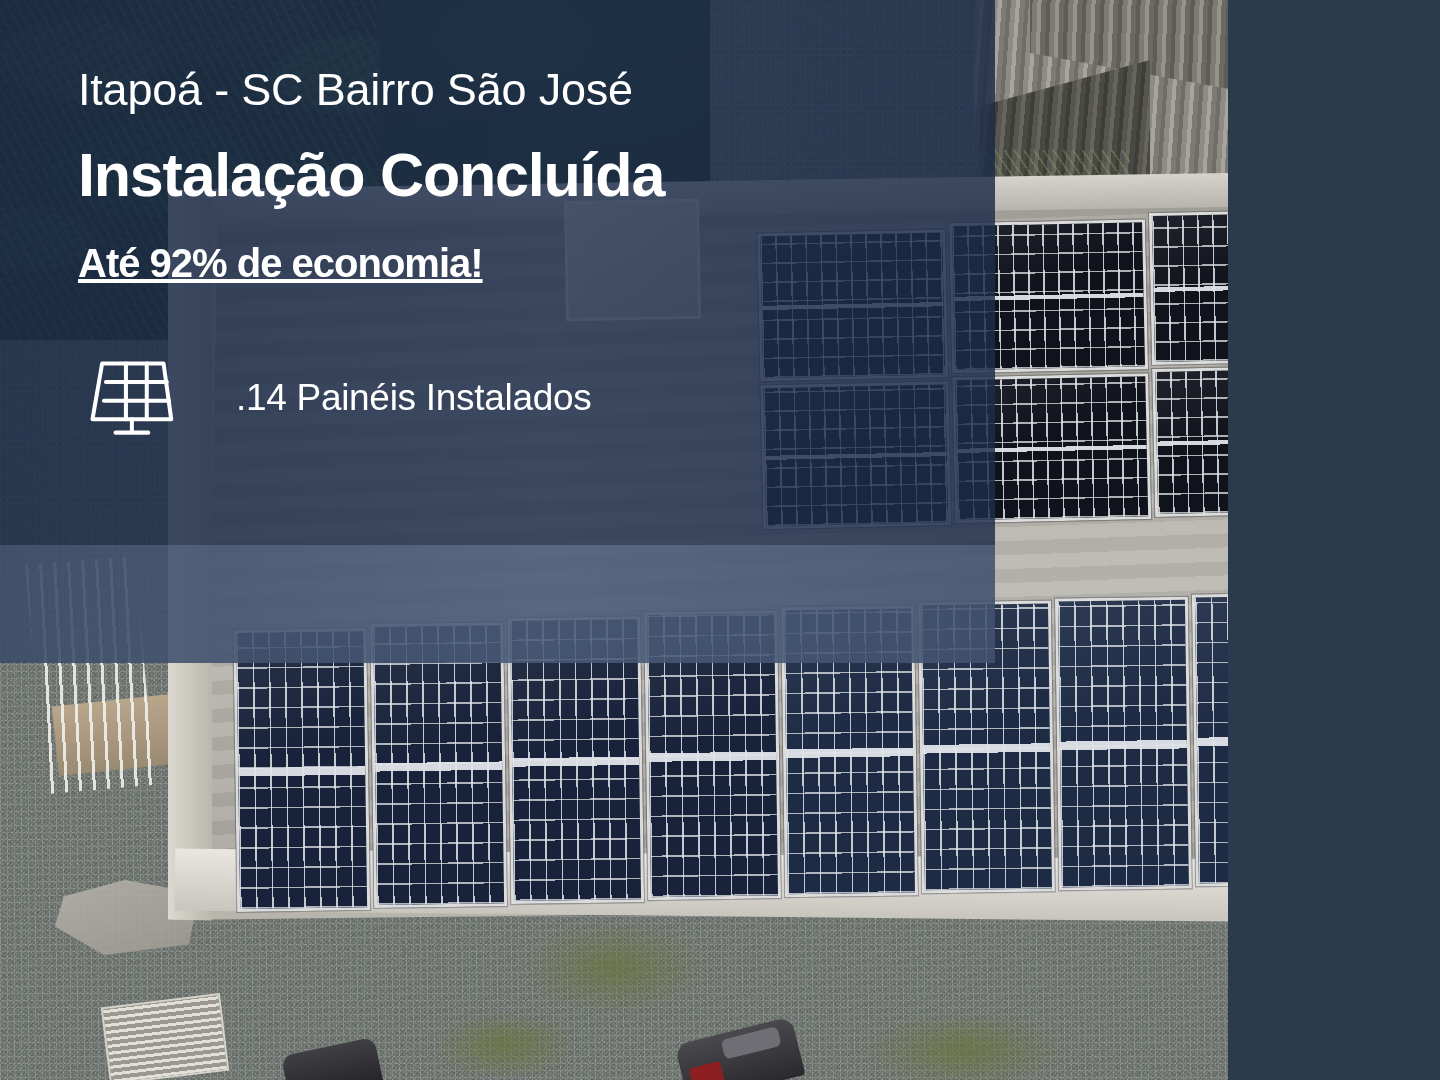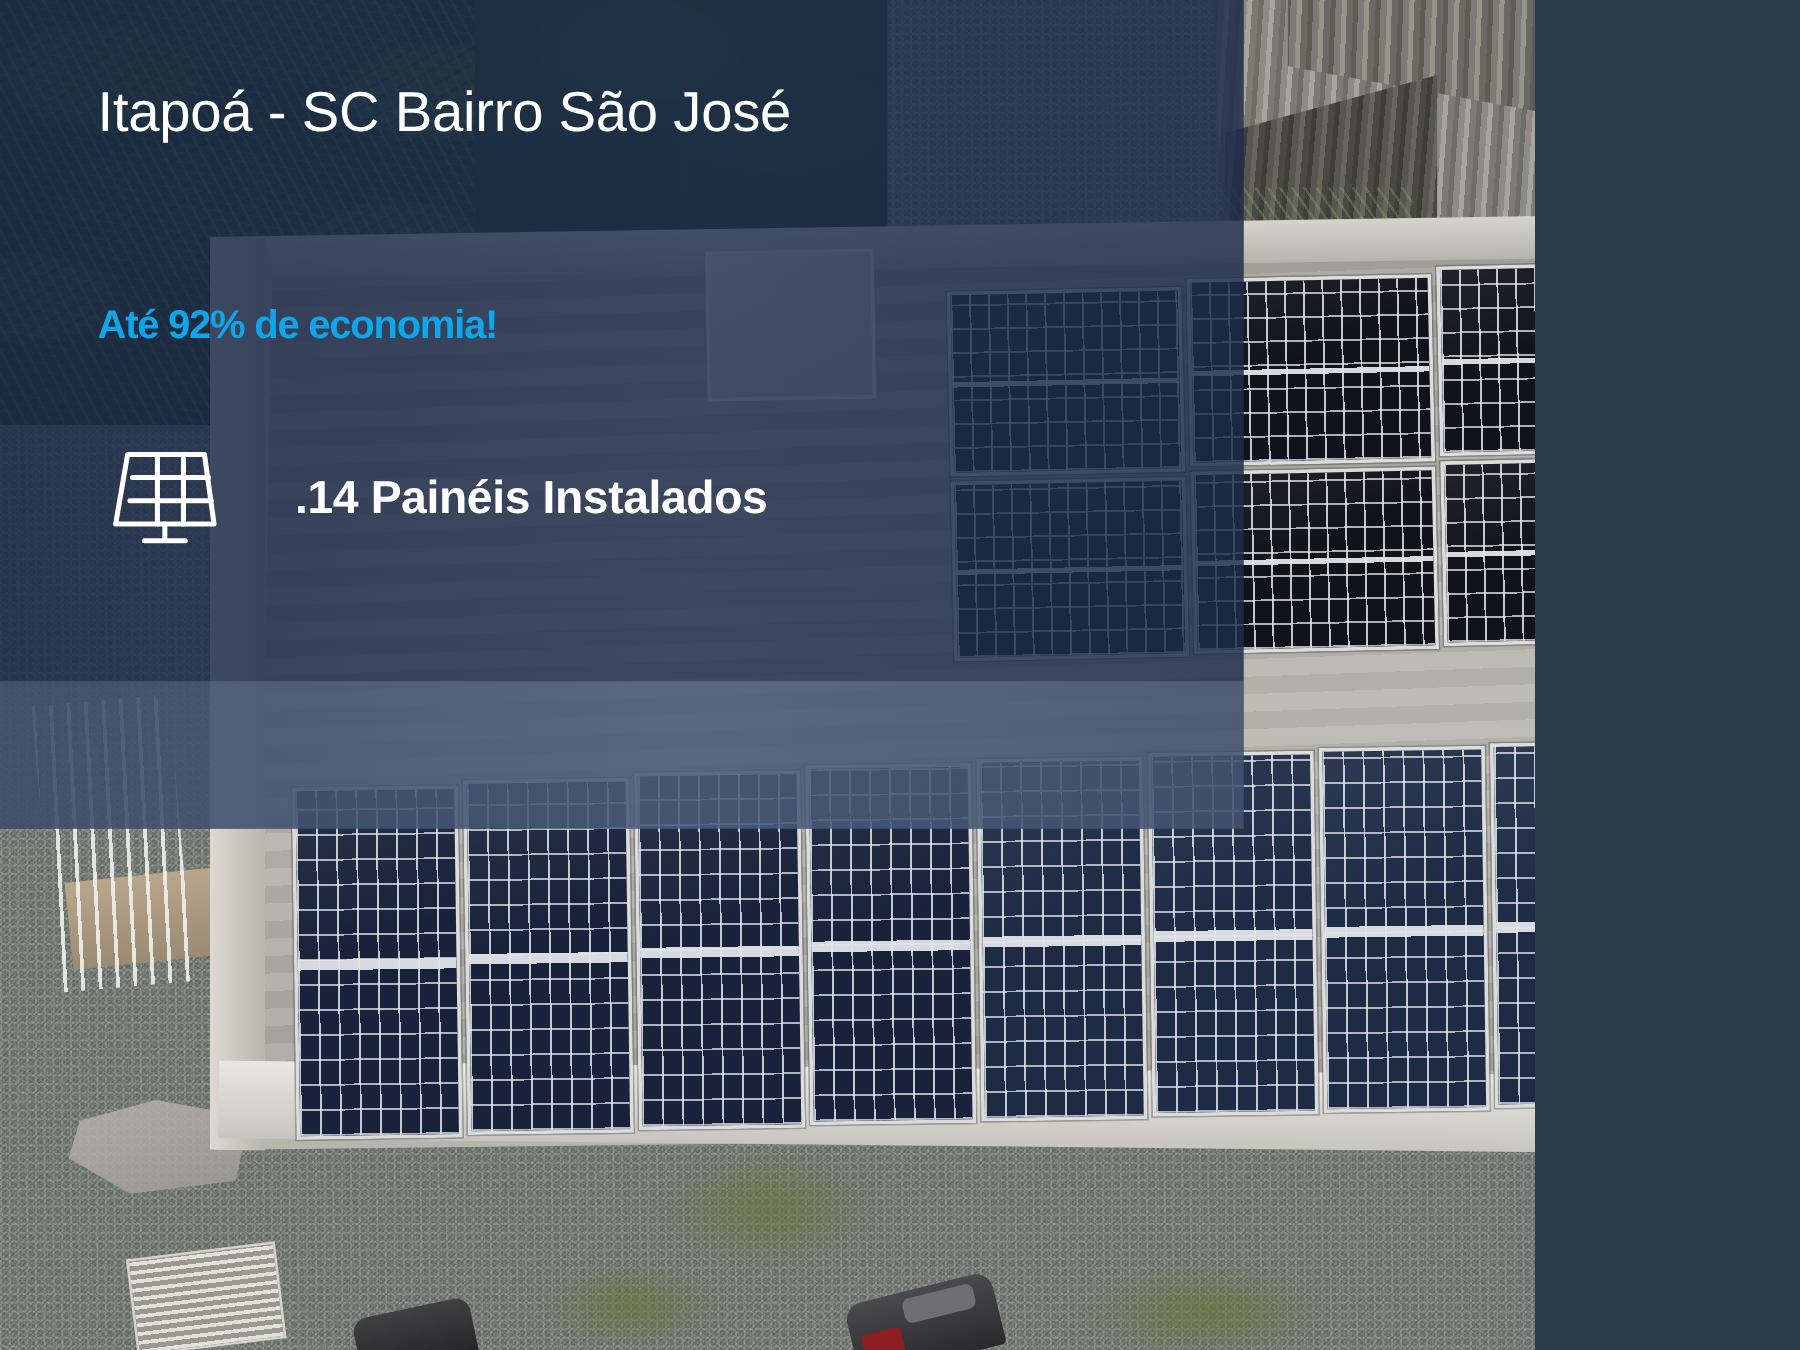--- a/index.html
+++ b/index.html
@@ -247,30 +247,30 @@
     letter-spacing:-.2px; white-space:nowrap;
     font-family:"Liberation Sans", sans-serif;
   }
   .headline{
     position:absolute; left:78px; top:140px;
     font-size:61px; font-weight:700; color:#ffffff;
     letter-spacing:-1.2px; white-space:nowrap;
   }
   .subline{
     position:absolute; left:78px; top:241px;
-    font-size:32px; font-weight:700; color:#0ea5e9;
-    letter-spacing:-1px; white-space:nowrap;
+    font-size:40px; font-weight:700; color:#ffffff;
+    letter-spacing:-1px; white-space:nowrap;text-decoration:underline;
   }
 
   .stat{ position:absolute; display:flex; align-items:center; gap:34px; }
   .stat-1{ left:80px; top:352px; }
   .stat-2{ left:80px; top:495px; }
   .stat-icon{ width:98px; height:96px; flex:0 0 auto; display:flex; align-items:center; justify-content:center; }
   .stat-label{
-    font-size:37px; font-weight:700; color:#ffffff;
+    font-size:37px; font-weight:400; color:#ffffff;
     letter-spacing:-.3px; white-space:nowrap;
     padding-bottom:4px;
   }
   .stat-1 .stat-label{ margin-left:24px; }
   .stat-2 .stat-label{ margin-left:22px; }
 </style>
 </head>
 <body>
 
 <div class="stage">
@@ -334,20 +334,21 @@
   </div>
 
   <div class="overlay-main"></div>
   <div class="overlay-light"></div>
   <div class="overlay-edge-fade"></div>
 
   <div class="content">
 
     <div class="location">Itapoá - SC Bairro São José</div>
 
+    <h1 class="headline">Instalação Concluída</h1>
 
     <div class="subline">Até 92% de economia!</div>
 
     <div class="stat stat-1">
       <span class="stat-icon">
         <svg viewBox="0 0 100 100" width="98" height="96" fill="none" stroke="#ffffff" stroke-width="4.2" stroke-linecap="round" stroke-linejoin="round">
           <path d="M22 12 H86 L94 70 H12 Z"></path>
           <path d="M26 31.3 H89.4"></path>
           <path d="M23.9 50.7 H91.6"></path>
           <path d="M46.8 12 V70"></path>

